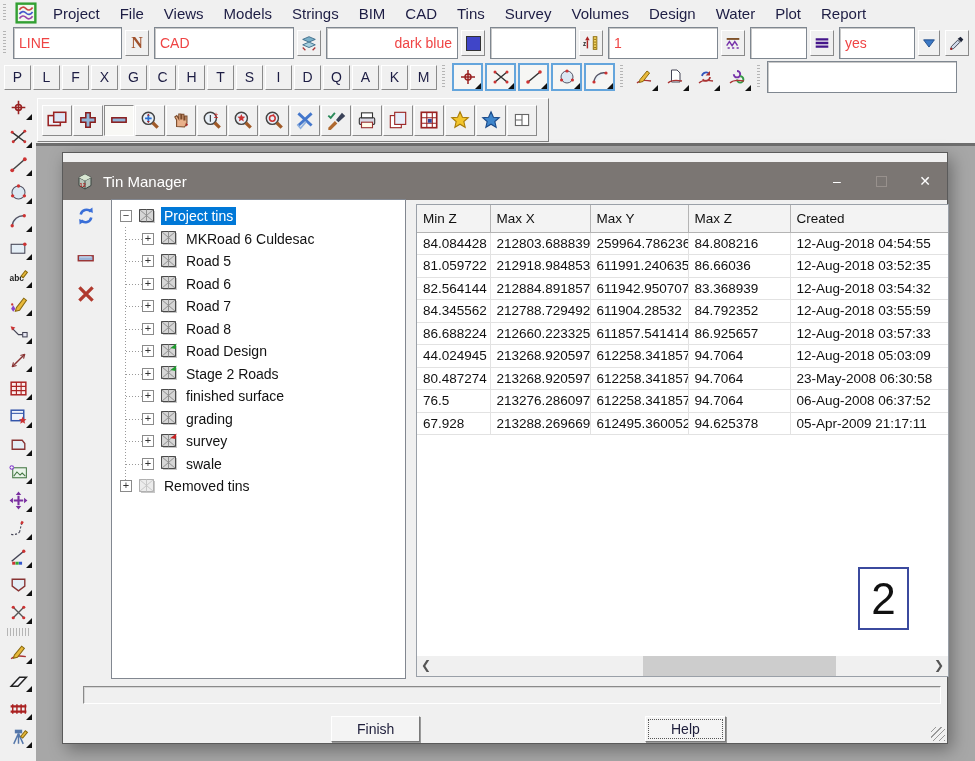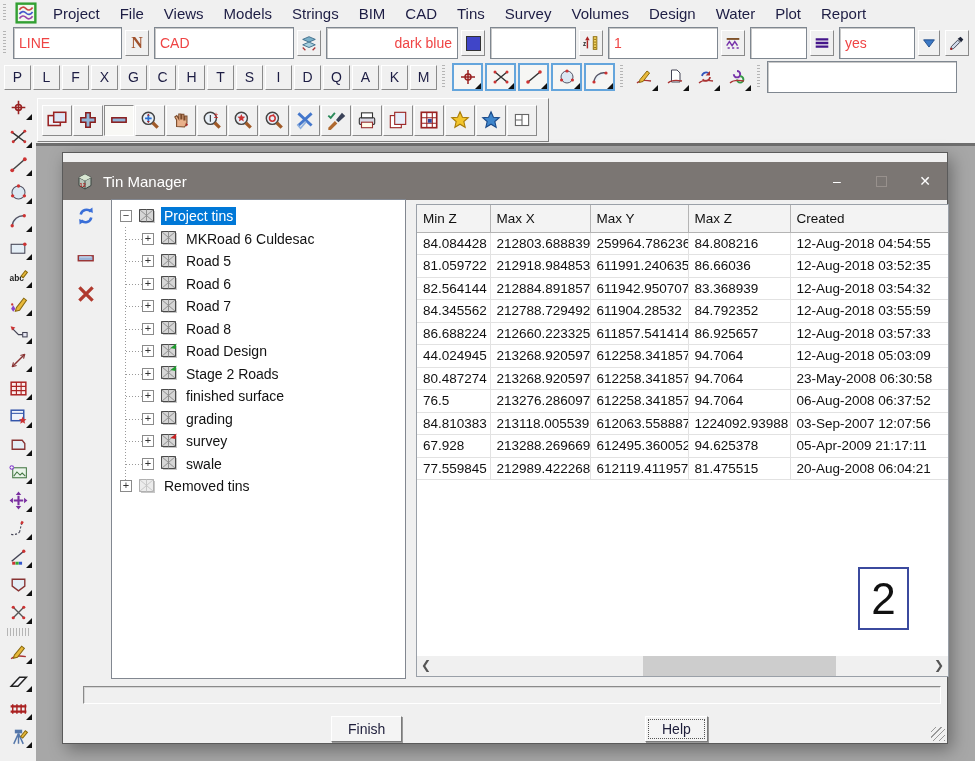--- a/index.html
+++ b/index.html
@@ -111,21 +111,21 @@
   #scr-track { position:relative; flex:1; height:100%; }
   #scr-thumb { position:absolute; left:42%; width:39%; top:0; height:100%; background:#cdcdcd; }
 
   #annotation2 { position:absolute; left:795px; top:414px; width:51px; height:63px;
     background:#fff; border:2px solid #3b4a9e; display:flex; align-items:center;
     justify-content:center; font-size:44px; color:#111; }
 
   #msgbar { position:absolute; left:20px; top:533px; width:858px; height:18px;
     background:#f0f0f0; border:1px solid; border-color:#8a8a8a #ffffff #ffffff #8a8a8a;
     box-shadow:inset 1px 1px 0 #d5d5d5; }
-  .dlg-btn { position:absolute; top:563px; height:26px; padding:0 16px;
+  .dlg-btn { position:absolute; top:563px; height:26px; padding:0 25px;
     background:#f4f4f4; border:1px solid; border-color:#ffffff #7a7a7a #7a7a7a #ffffff;
     box-shadow:1px 1px 0 #9a9a9a; font-size:14px; color:#1d1d3a;
     font-family:"Liberation Sans",sans-serif; }
   #finish-btn { left:268px; }
   #help-btn { left:582px; outline:1px dotted #555; outline-offset:-4px; }
   #resize-grip { position:absolute; right:2px; bottom:2px; width:14px; height:14px;
     background:repeating-linear-gradient(135deg,transparent 0 3px,#999 3px 4px); }
 </style>
 </head>
 <body>
@@ -810,39 +810,25 @@
               <td>23-May-2008 06:30:58</td>
             </tr>
             <tr>
               <td>76.5</td>
               <td>213276.286097</td>
               <td>612258.341857</td>
               <td>94.7064</td>
               <td>06-Aug-2008 06:37:52</td>
             </tr>
             <tr>
-              <td>84.810383</td>
-              <td>213118.005539</td>
-              <td>612063.558887</td>
-              <td>1224092.93988</td>
-              <td>03-Sep-2007 12:07:56</td>
-            </tr>
-            <tr>
               <td>67.928</td>
               <td>213288.269669</td>
               <td>612495.360052</td>
               <td>94.625378</td>
               <td>05-Apr-2009 21:17:11</td>
-            </tr>
-            <tr>
-              <td>77.559845</td>
-              <td>212989.422268</td>
-              <td>612119.411957</td>
-              <td>81.475515</td>
-              <td>20-Aug-2008 06:04:21</td>
             </tr>
           </tbody>
       </table>
       <div id="hscroll">
         <div class="scr-arrow">❮</div>
         <div id="scr-track">
           <div id="scr-thumb"></div>
         </div>
         <div class="scr-arrow">❯</div>
       </div>

